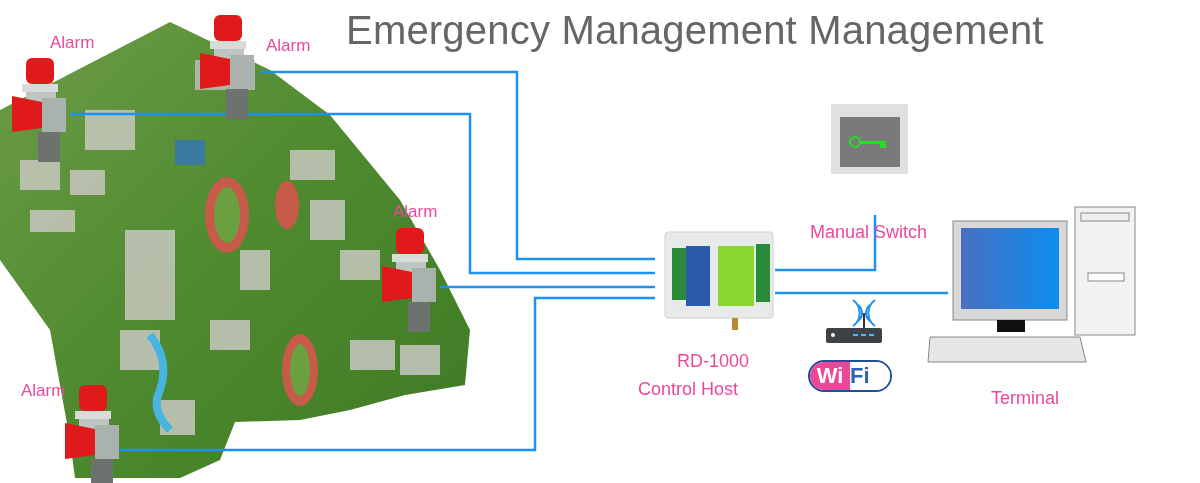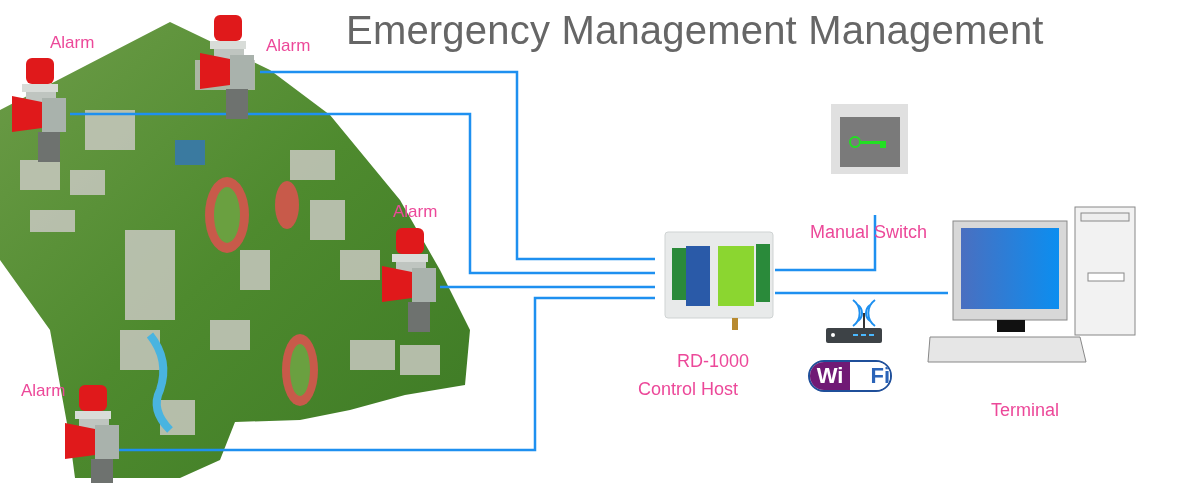--- a/index.html
+++ b/index.html
@@ -142,17 +142,17 @@
 <div class="abs lbl" style="left:266px;top:36px;font-size:17px;">Alarm</div>
 <div class="abs lbl" style="left:393px;top:202px;font-size:17px;">Alarm</div>
 <div class="abs lbl" style="left:21px;top:381px;font-size:17px;">Alarm</div>
 
 <div class="abs lbl" style="left:677px;top:351px;">RD-1000</div>
 <div class="abs lbl" style="left:638px;top:379px;">Control Host</div>
 
 <div class="abs lbl" style="left:810px;top:192px;margin-top:30px;">Manual Switch</div>
 
 <div class="abs" style="left:808px;top:360px;width:84px;height:32px;border-radius:16px;background:#fff;border:2px solid #1f4f9a;box-sizing:border-box;overflow:hidden;display:flex;">
-  <span style="flex:1;background:#701a75;color:#fff;font:bold 22px 'Liberation Sans',sans-serif;text-align:center;line-height:28px;">Wi</span>
-  <span style="flex:1;background:#fff;color:#2a63b8;font:bold 22px 'Liberation Sans',sans-serif;text-align:right;line-height:28px;">Fi</span>
+  <span style="flex:1;background:#ec4899;color:#fff;font:bold 22px 'Liberation Sans',sans-serif;text-align:center;line-height:28px;">Wi</span>
+  <span style="flex:1;background:#fff;color:#2a63b8;font:bold 22px 'Liberation Sans',sans-serif;text-align:left;line-height:28px;">Fi</span>
 </div>
 
-<div class="abs lbl" style="left:991px;top:388px;margin-top:12px;">Terminal</div>
+<div class="abs lbl" style="left:991px;top:388px;">Terminal</div>
 
 </body></html>

